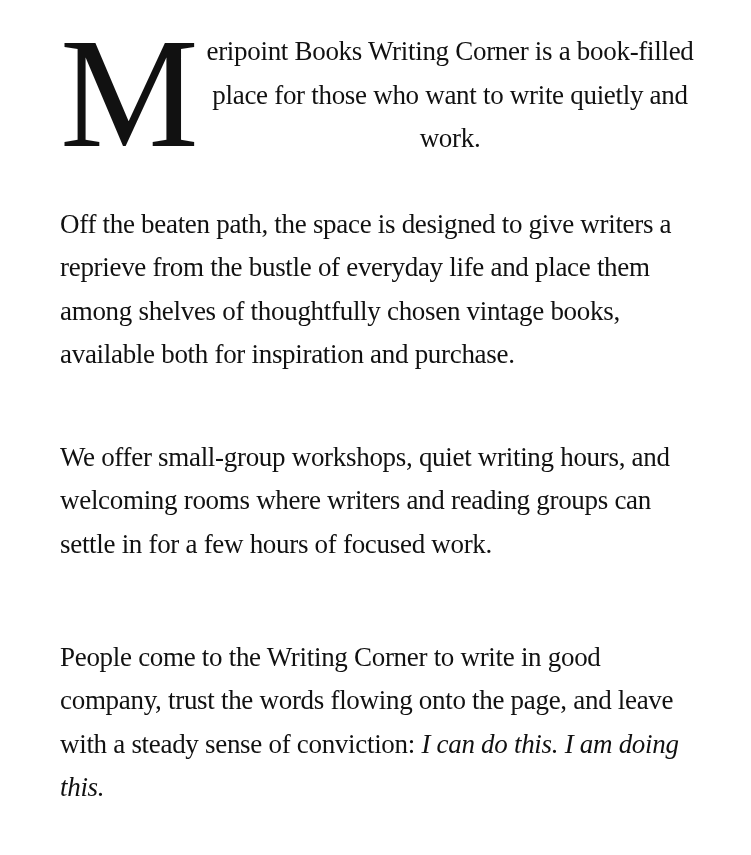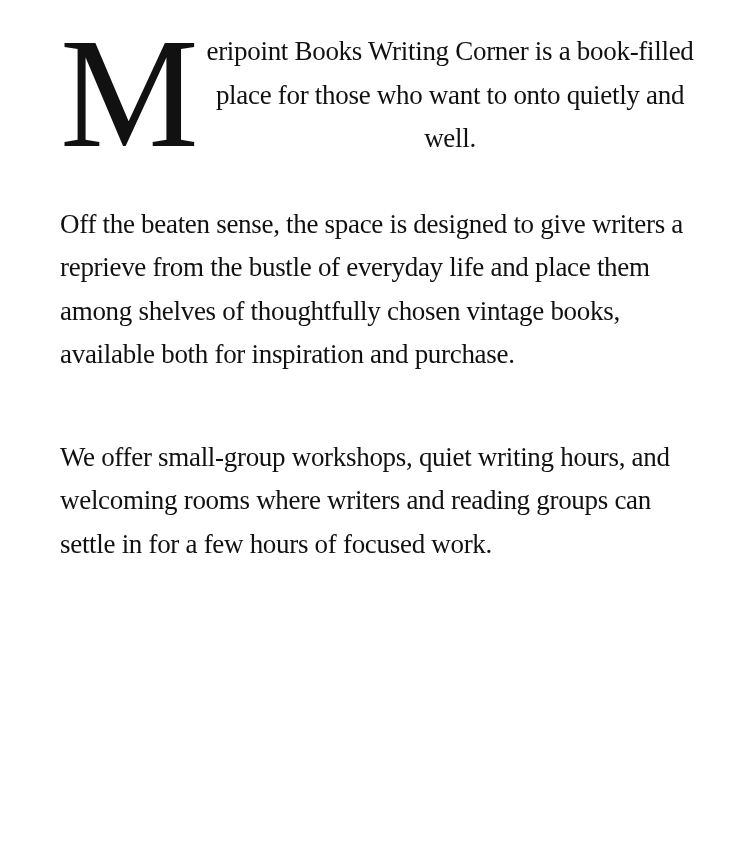--- a/index.html
+++ b/index.html
@@ -60,20 +60,21 @@
     .p3 { top: 436px; }
     .p4 { top: 636px; }
     .em { font-style: italic; }
   </style>
 </head>
 <body>
 
 <div class="page">
   <div class="intro">
     <span class="dropcap">M</span>
-    <p class="intro-text">eripoint Books Writing Corner is a book-filled place for those who want to onto quietly and well.</p>
+    <p class="intro-text">eripoint Books Writing Corner is a book-filled place for those who want to write quietly and work.</p>
   </div>
 
-  <p class="para p2">Off the beaten sense, the space is designed to give writers a reprieve from the bustle of everyday life and place them among shelves of thoughtfully chosen vintage books, available both for inspiration and purchase.</p>
+  <p class="para p2">Off the beaten path, the space is designed to give writers a reprieve from the bustle of everyday life and place them among shelves of thoughtfully chosen vintage books, available both for inspiration and purchase.</p>
 
   <p class="para p3">We offer small-group workshops, quiet writing hours, and welcoming rooms where writers and reading groups can settle in for a few hours of focused work.</p>
 
+  <p class="para p4"><span>People come to the Writing Corner to write in good company, trust the words flowing onto the page, and leave with a steady sense of conviction: </span><span class="em">I can do this. I am doing this.</span></p>
 </div>
 
 </body></html>

